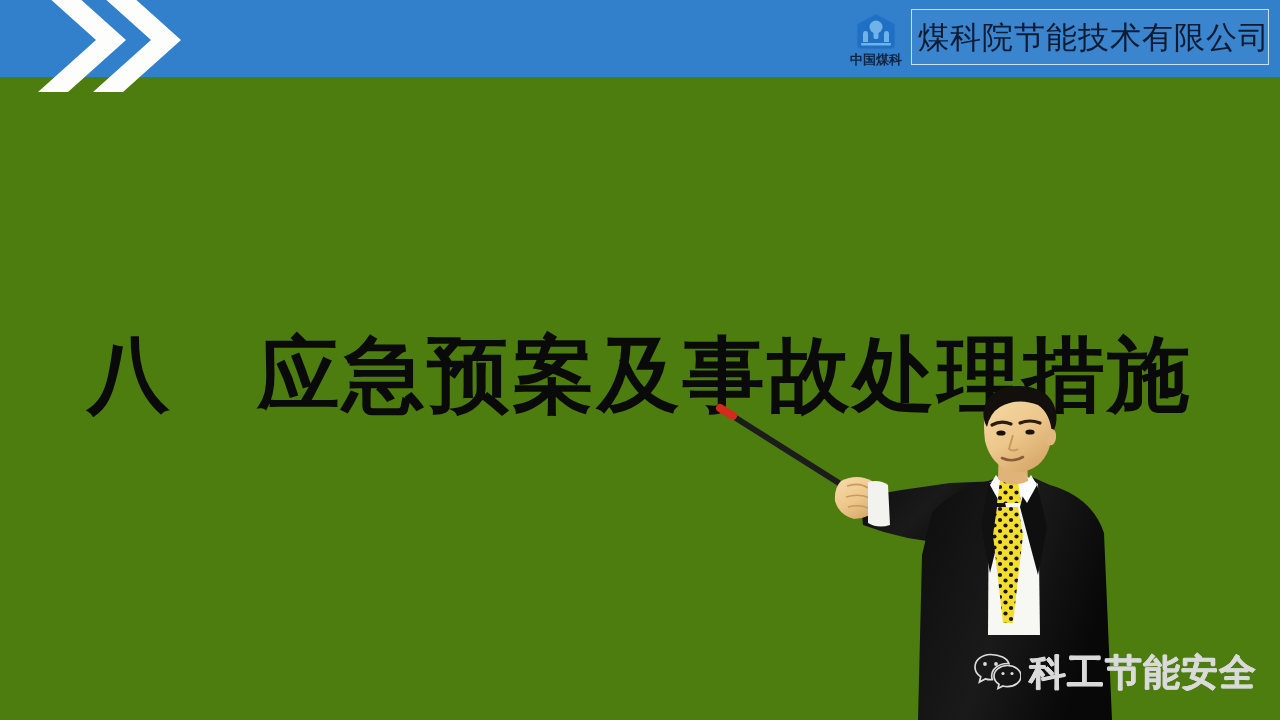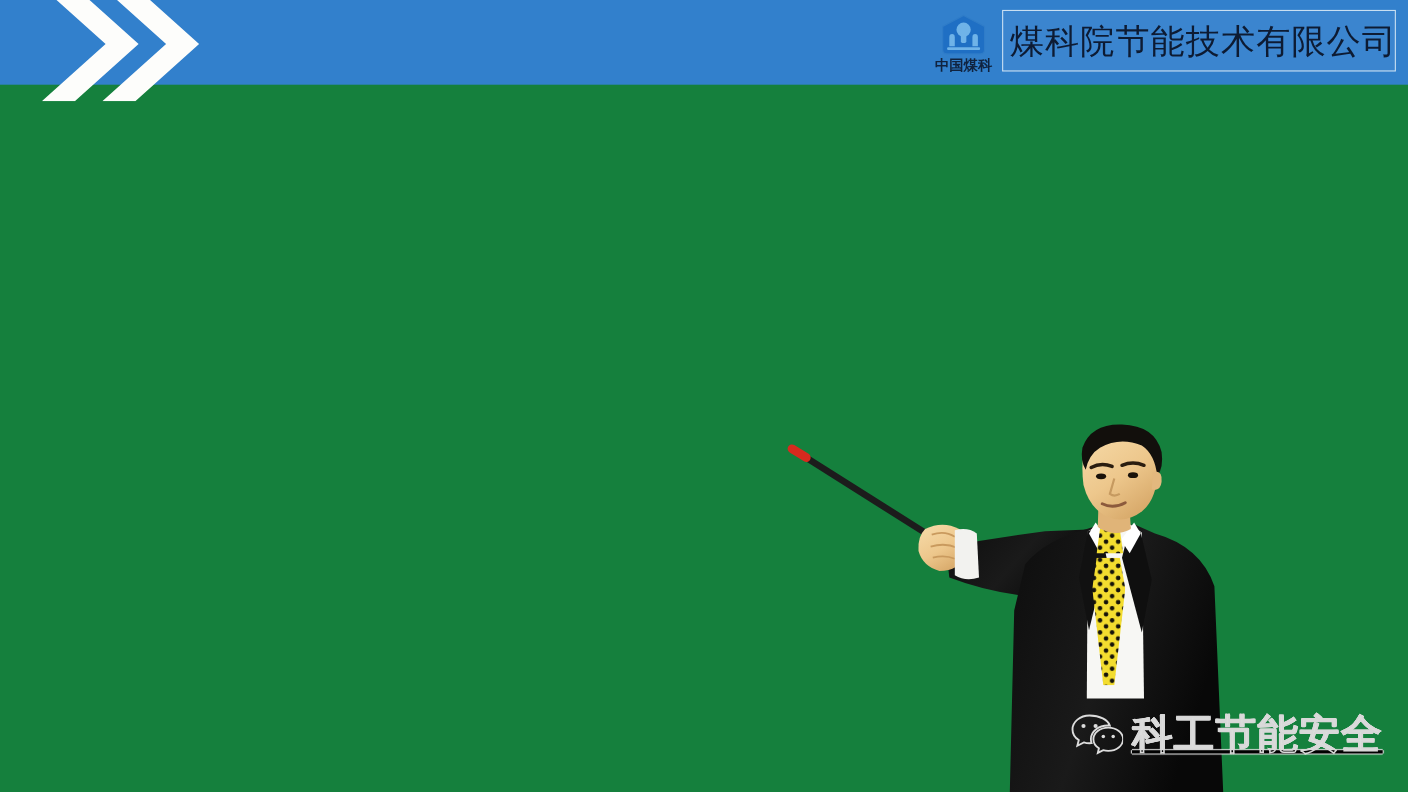--- a/index.html
+++ b/index.html
@@ -9,21 +9,21 @@
     background: #ffffff;
   }
   body {
     font-family: "Liberation Serif", "DejaVu Serif", serif;
   }
 
   .slide {
     position: relative;
     width: 1280px;
     height: 720px;
-    background: #15803d;
+    background: #4d7c0f;
     overflow: hidden;
   }
 
   
   .header-band {
     position: absolute;
     left: 0;
     top: 0;
     width: 1280px;
     height: 77px;
@@ -119,24 +119,23 @@
     pointer-events: none;
   }
 
   
   .watermark {
     position: absolute;
     left: 973px;
     top: 643px;
     height: 48px;
     display: flex;
-    align-items: center;
+    align-items: flex-end;
     gap: 8px;
     pointer-events: none;
-    text-decoration: underline;
   }
   .wechat-icon {
     width: 48px;
     height: 40px;
     display: block;
     flex: 0 0 auto;
   }
   .watermark-text {
     font-family: "Liberation Sans", "DejaVu Sans", sans-serif;
     font-size: 37px;
@@ -173,20 +172,21 @@
       <path d="M32 22 Q32 19 34.5 19 Q37 19 37 22 L37 30 L32 30 Z" fill="#6fb3e8"></path>
       <rect x="9" y="31" width="30" height="2.5" rx="1" fill="#6fb3e8"></rect>
     </svg>
     <div class="brand-logo-text">中国煤科</div>
   </div>
 
   <div class="company-box">
     <span class="company-name">煤科院节能技术有限公司</span>
   </div>
 
+  <h1 class="slide-title">八　应急预案及事故处理措施</h1>
 
   <svg class="presenter" viewBox="0 0 500 335" aria-hidden="true">
     <defs>
       <linearGradient id="suitShade" x1="0" y1="0" x2="1" y2="0.4">
         <stop offset="0%" stop-color="#0d0d0d"></stop>
         <stop offset="55%" stop-color="#1a1a1a"></stop>
         <stop offset="100%" stop-color="#080808"></stop>
       </linearGradient>
       <linearGradient id="skinShade" x1="0" y1="0" x2="0.6" y2="1">
         <stop offset="0%" stop-color="#f7dcaa"></stop>

